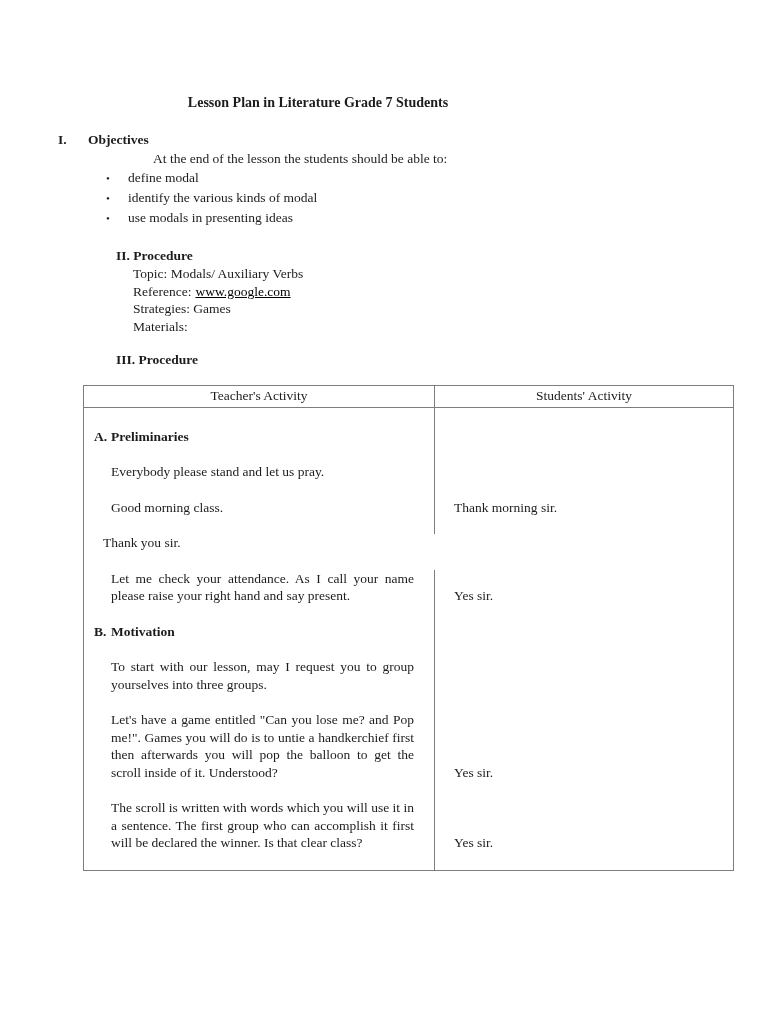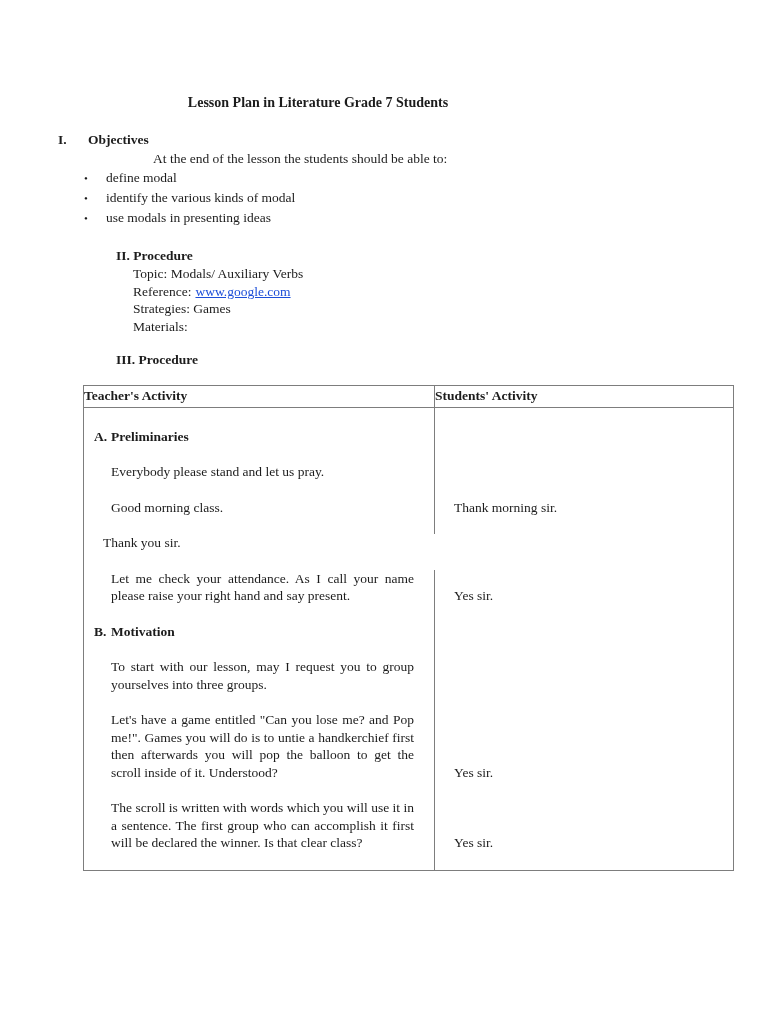--- a/index.html
+++ b/index.html
@@ -35,49 +35,49 @@
   }
   .head-2-gap { margin-top: 19px; }
   .head-3-gap { margin-top: 16px; }
   .intro-line {
     padding-left: 133px;
     font-size: 13.5px; line-height: 18px;
     margin-top: 1px;
     margin-left: 20px;
   }
   .bullet-line {
-    padding-left: 84px;
+    padding-left: 106px;
     font-size: 13.5px; line-height: 20px;
   }
   .bullet-marker { display: inline-block; width: 22px; font-size: 11px; }
   .detail-block { margin-top: 0; }
   .detail-line {
     padding-left: 133px;
     font-size: 13.5px; line-height: 17.5px;
   }
   .detail-line a {
-    color: #1d4ed8;
+    color: #000000;
     text-decoration: underline;
     margin-left: 4px;
   }
   
   .activity-table {
     margin: 16px 0 0 83px;
     width: 651px;
     border: 1px solid #7d7d7d;
     font-size: 13.5px; line-height: 17.5px;
   }
   .thead {
     display: grid;
     grid-template-columns: 351px 1fr;
     border-bottom: 1px solid #7d7d7d;
   }
   .thead .hcell {
-    text-align: left;
-    font-weight: bold;
+    text-align: center;
+    font-weight: normal;
     padding: 1px 0 2px 0;
   }
   .thead .hcell:first-child { border-right: 1px solid #7d7d7d; }
   .trow {
     display: grid;
     grid-template-columns: 351px 1fr;
   }
   .tcell-left {
     border-right: 1px solid #7d7d7d;
     padding: 0 20px 18px 27px;

